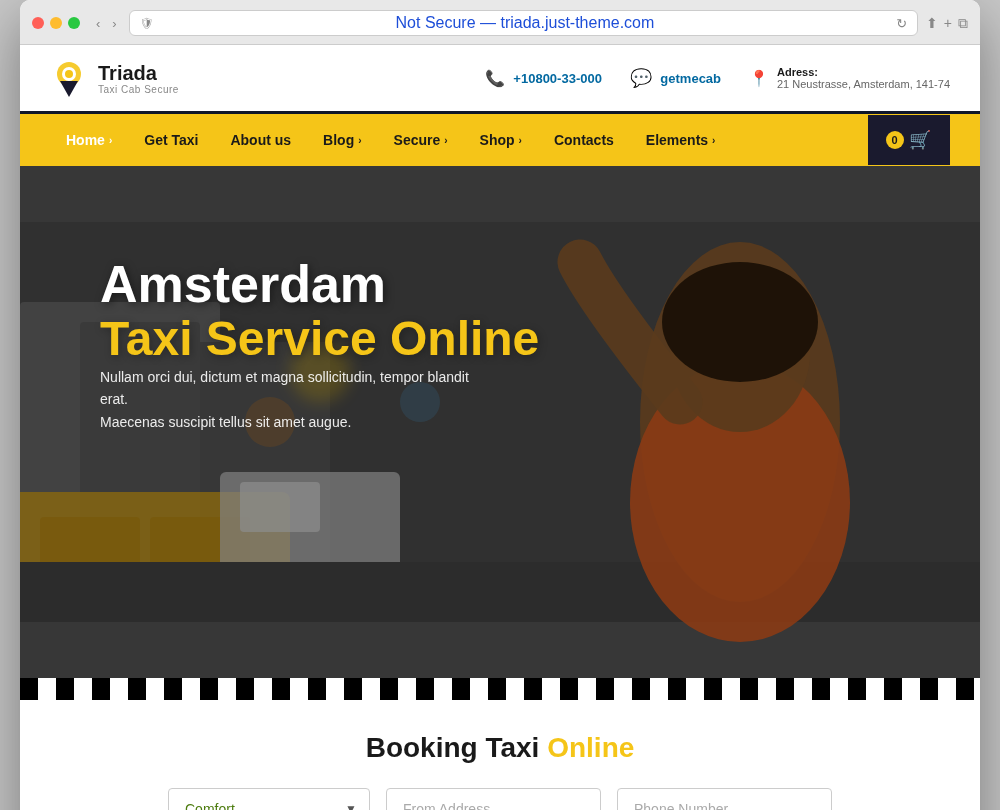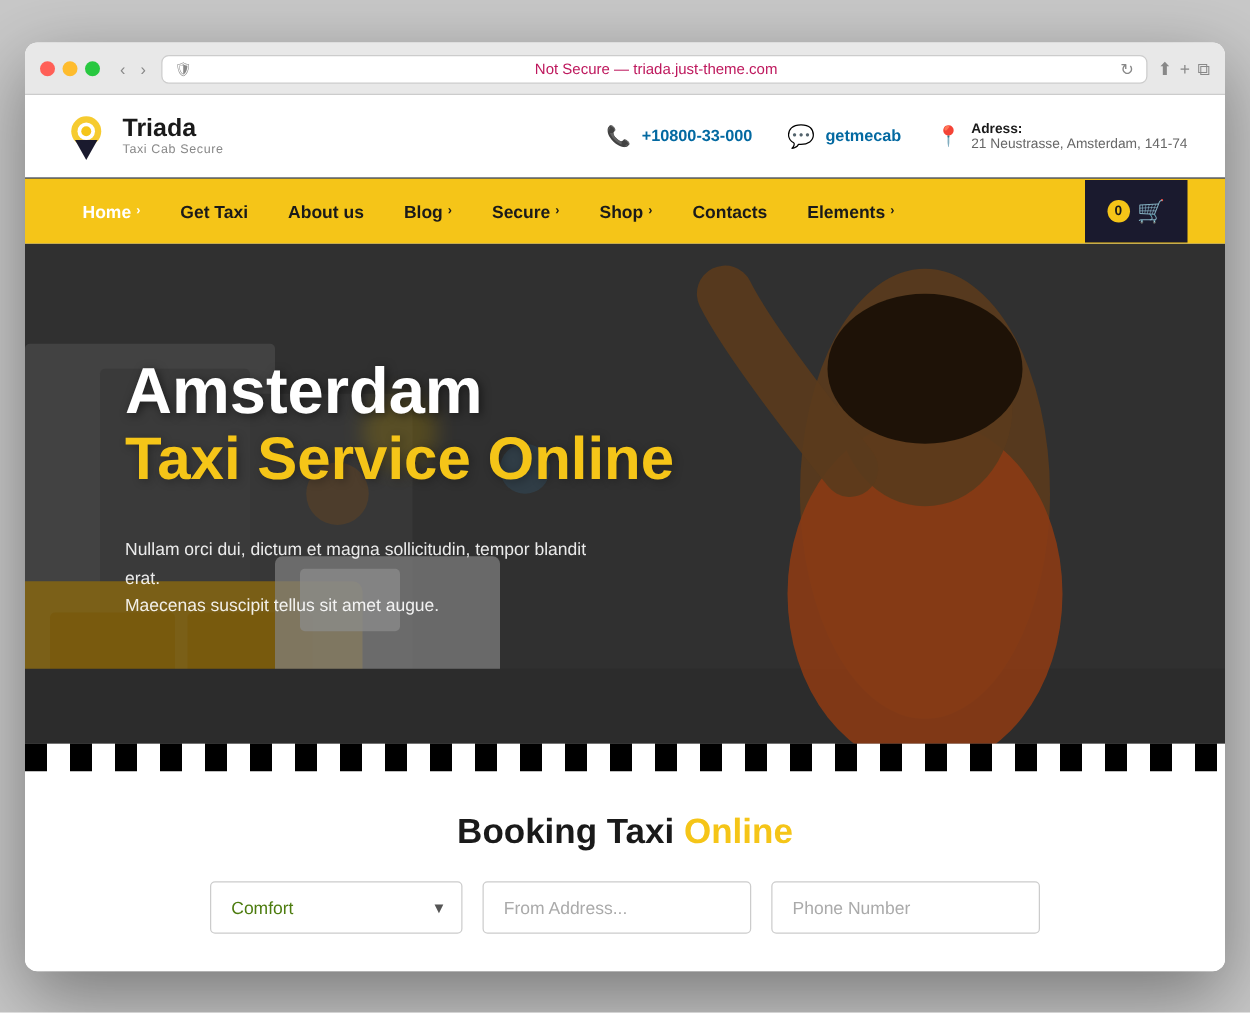--- a/index.html
+++ b/index.html
@@ -65,22 +65,22 @@
       display: flex;
       align-items: center;
       background: #fff;
       border: 1px solid #ccc;
       border-radius: 6px;
       padding: 3px 10px;
       gap: 6px;
     }
 
     .address-bar-text {
-      font-size: 12px;
-      color: #be185d;
+      font-size: 16px;
+      color: #1d4ed8;
       flex: 1;
       text-align: center;
     }
 
     .reload-icon {
       color: #888;
       font-size: 13px;
     }
 
     .browser-actions {
@@ -95,21 +95,21 @@
       background: #fff;
     }
 
     
     .top-bar {
       background: #fff;
       padding: 14px 30px;
       display: flex;
       align-items: center;
       justify-content: space-between;
-      border-bottom: 1px solid #0f172a;
+      border-bottom: 3px solid #0f172a;
     }
 
     .logo-area {
       display: flex;
       align-items: center;
       gap: 10px;
     }
 
     .logo-icon {
       width: 38px;
@@ -225,21 +225,21 @@
       display: flex;
       align-items: center;
       justify-content: center;
       font-size: 11px;
       font-weight: 700;
     }
 
     
     .hero {
       position: relative;
-      height: 400px;
+      height: 512px;
       overflow: hidden;
       background: #555;
     }
 
     .hero-overlay {
       position: absolute;
       inset: 0;
       background: rgba(0,0,0,0.35);
       z-index: 1;
     }
@@ -266,21 +266,21 @@
       text-shadow: 2px 2px 8px rgba(0,0,0,0.5);
       line-height: 1.1;
     }
 
     .hero-title-yellow {
       font-size: 48px;
       font-weight: 900;
       color: #f5c518;
       text-shadow: 2px 2px 8px rgba(0,0,0,0.3);
       line-height: 1.1;
-      margin-bottom: 34px;
+      margin-bottom: 0;
     }
 
     .hero-desc {
       font-size: 14px;
       color: rgba(255,255,255,0.9);
       line-height: 1.6;
       text-align: left;
       max-width: 380px;
     }
 

